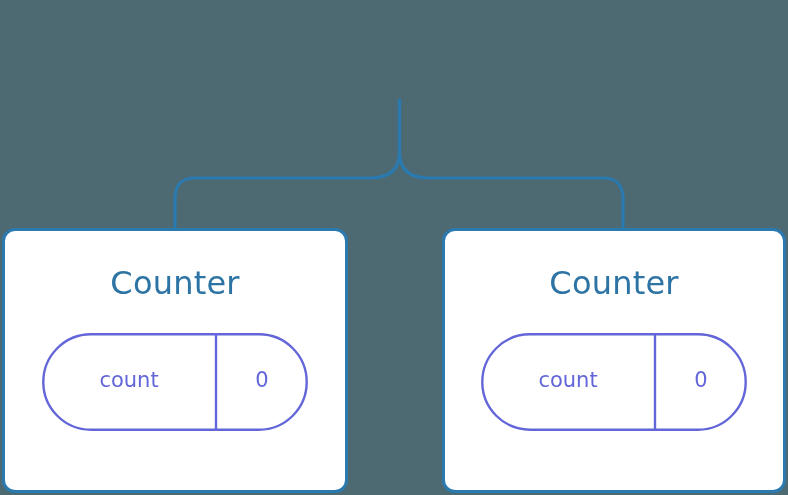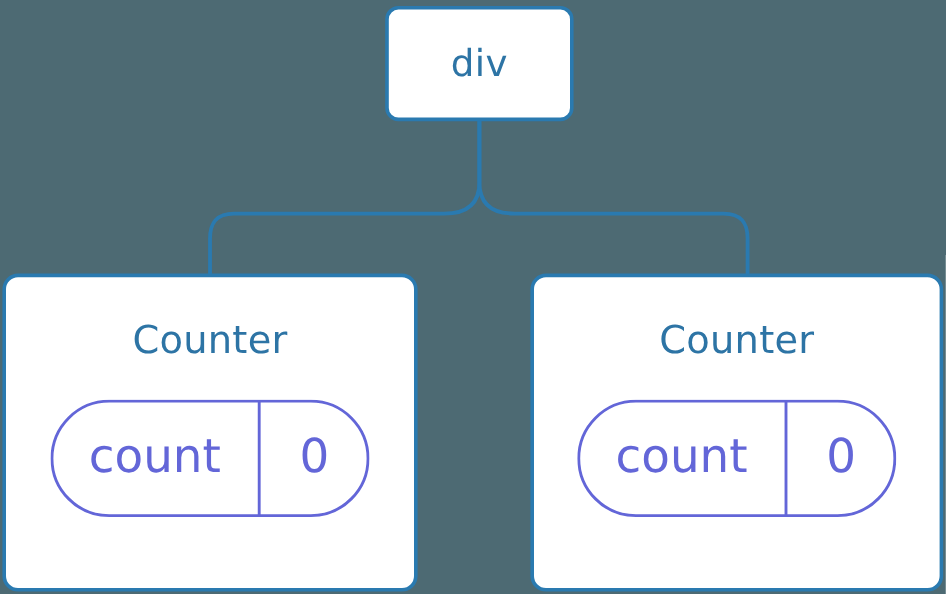--- a/index.html
+++ b/index.html
@@ -96,21 +96,21 @@
   }
   .pill-key,
   .pill-value {
     position: absolute;
     top: 0;
     height: 94px;
     display: flex;
     align-items: center;
     justify-content: center;
     color: #6366d8;
-    font-size: 39px;
+    font-size: 21px;
     font-weight: 400;
     line-height: 1;
   }
   .pill-key {
     left: 0;
     width: 174px;
   }
   .pill-value {
     left: 174px;
     width: 92px;
@@ -121,23 +121,20 @@
 
 <div id="stage">
 
   <svg id="connector-layer" viewBox="0 0 788 495" xmlns="http://www.w3.org/2000/svg">
 
     <path d="M 399.5 100 L 399.5 152 C 399.5 172 386 178 370 178 L 195 178 C 180 178 175 186 175 199 L 175 228" fill="none" stroke="#2a7ab0" stroke-width="3.2" stroke-linecap="round" stroke-linejoin="round"></path>
 
     <path d="M 399.5 100 L 399.5 152 C 399.5 172 413 178 429 178 L 603 178 C 618 178 623 186 623 199 L 623 228" fill="none" stroke="#2a7ab0" stroke-width="3.2" stroke-linecap="round" stroke-linejoin="round"></path>
   </svg>
 
-  <div class="node-box" id="div-node">
-    <span class="root-label">div</span>
-  </div>
 
   <div class="node-box" id="counter-node-0">
     <span class="component-label">Counter</span>
     <div class="state-pill">
       <svg viewBox="0 0 266 98" xmlns="http://www.w3.org/2000/svg">
         <rect x="1.3" y="1.3" width="263.4" height="95.4" rx="47.7" ry="47.7" fill="#ffffff" stroke="#6366d8" stroke-width="2.4"></rect>
         <line x1="174" y1="1.3" x2="174" y2="96.7" stroke="#6366d8" stroke-width="2.4"></line>
       </svg>
       <span class="pill-key">count</span>
       <span class="pill-value">0</span>

